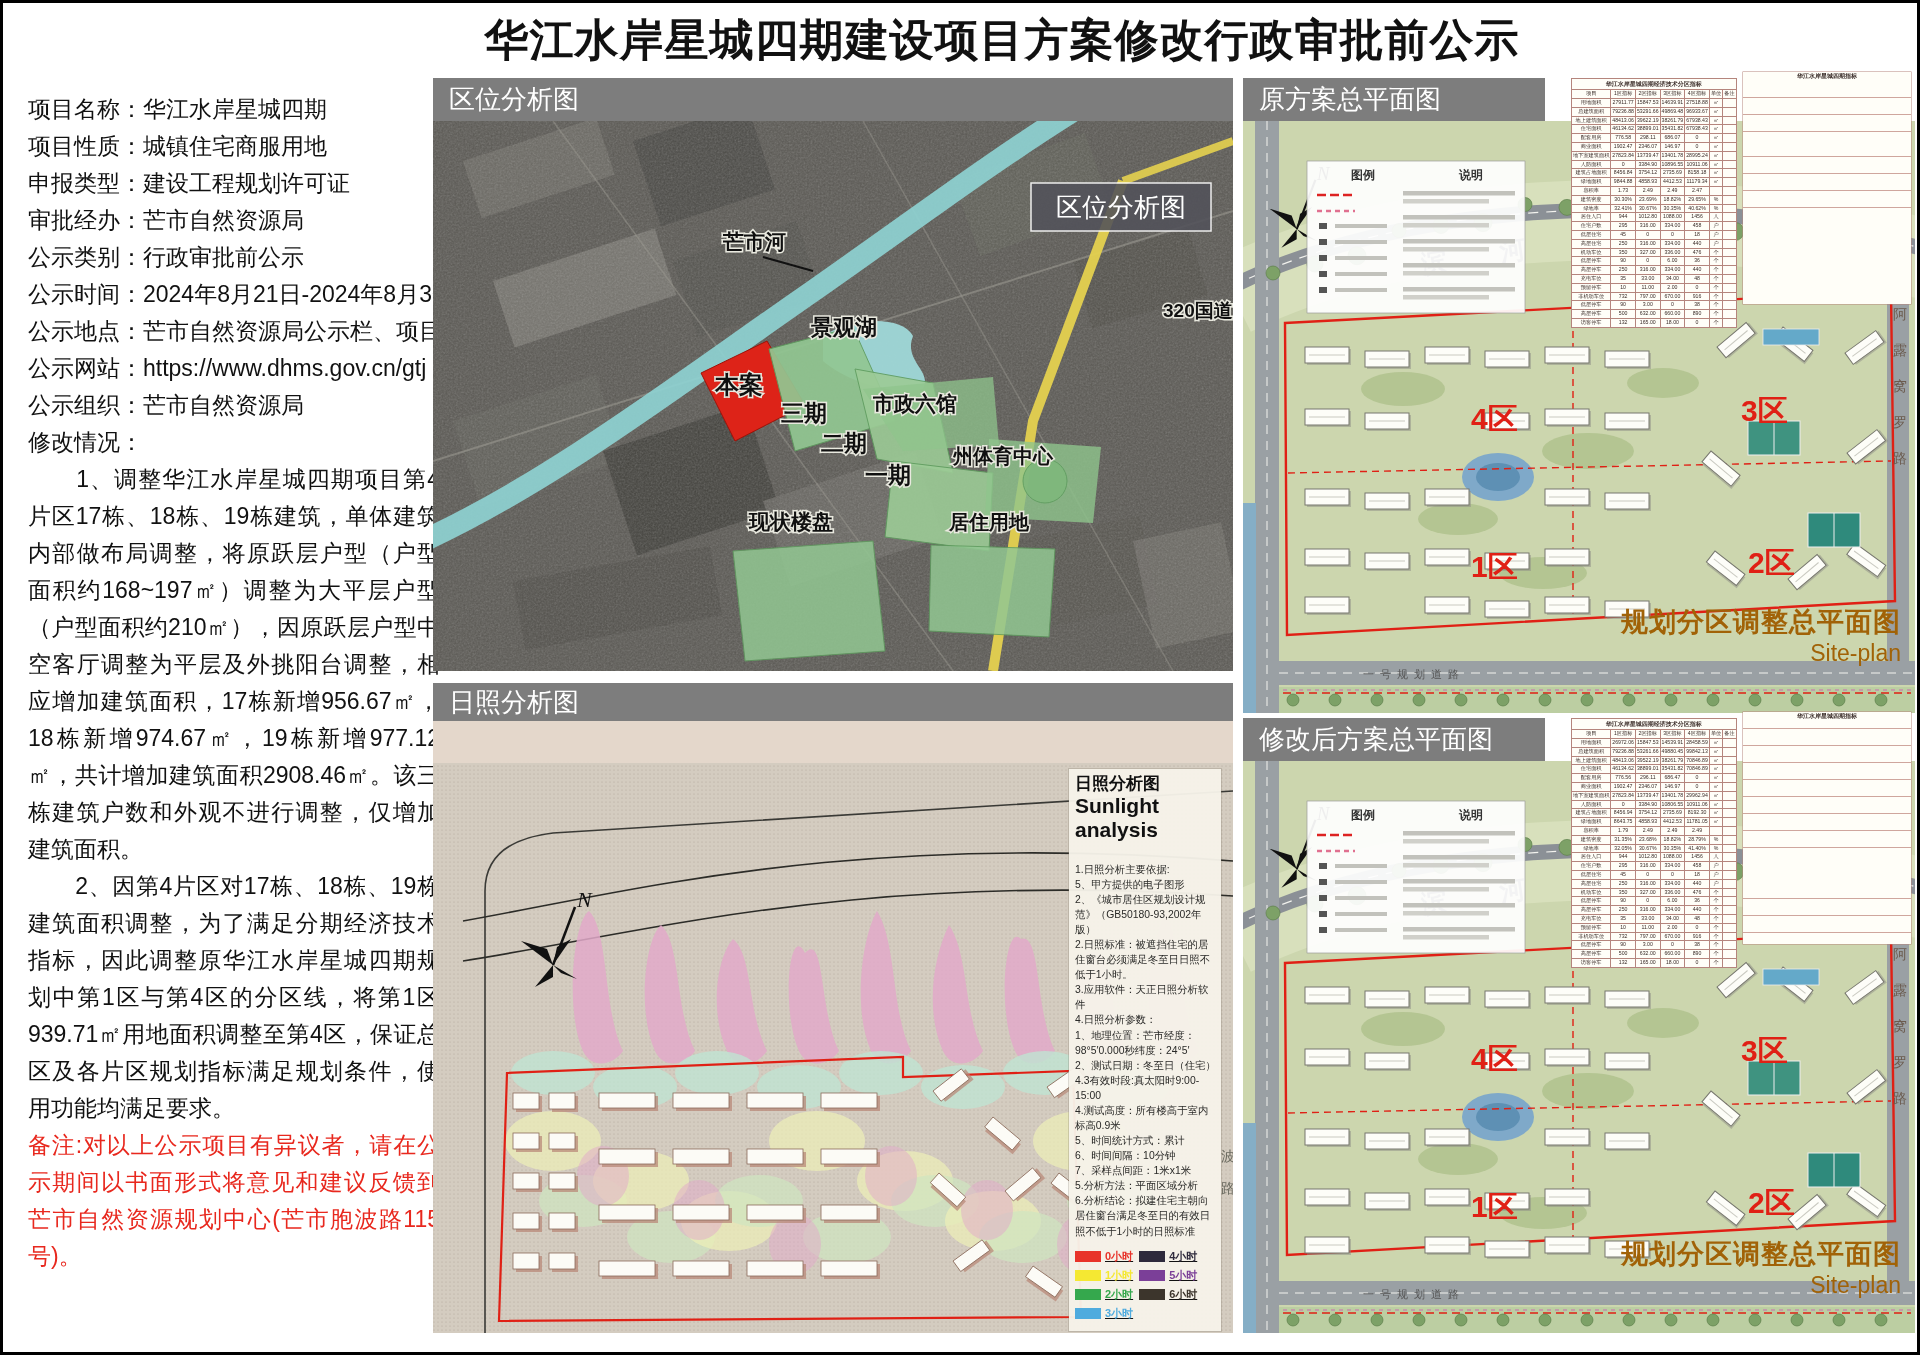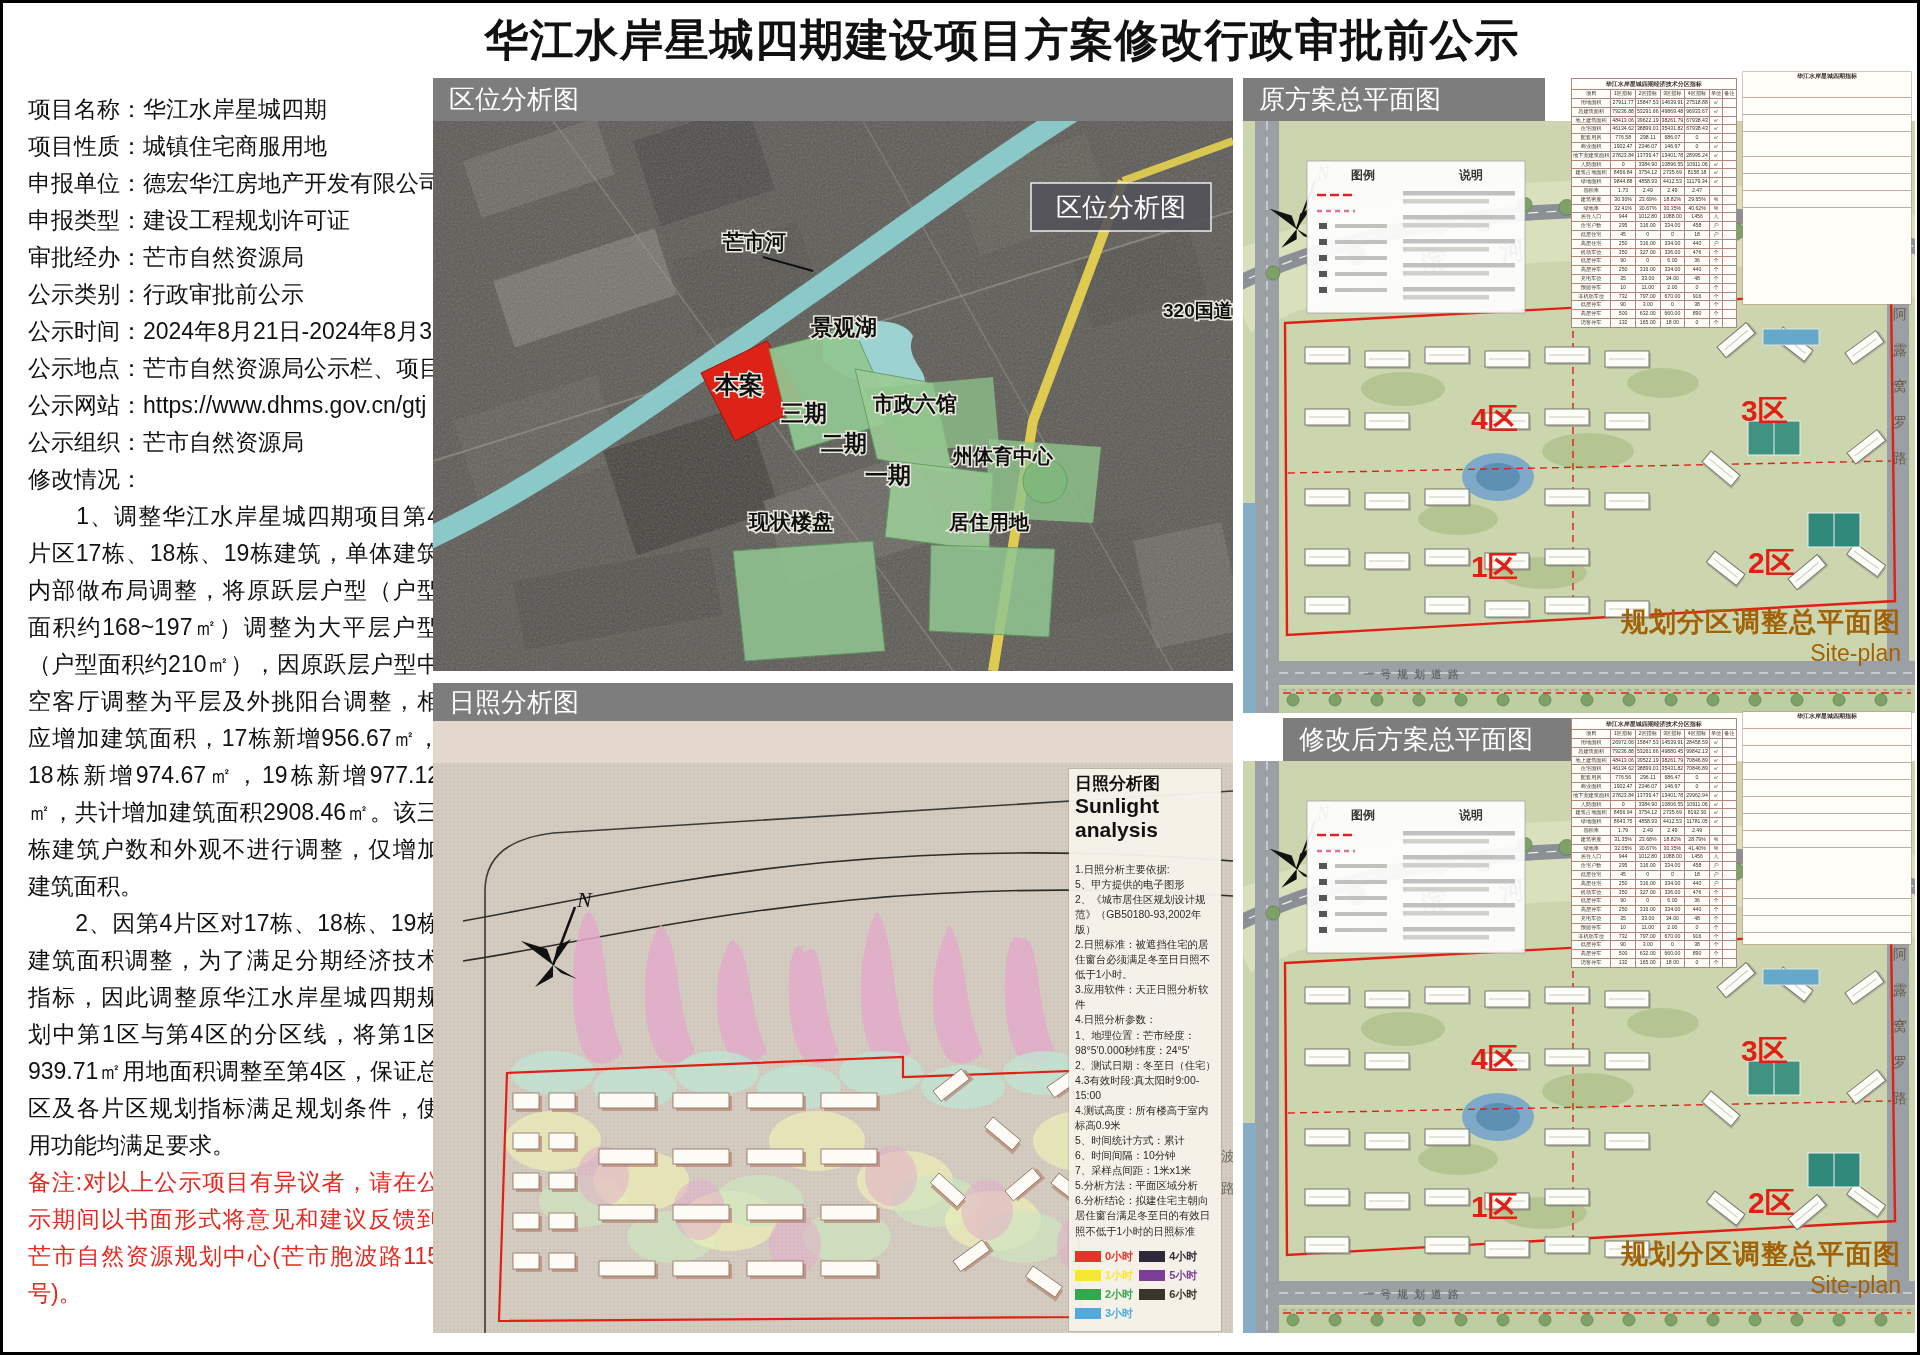--- a/index.html
+++ b/index.html
@@ -18,21 +18,21 @@
         font-size:26px;line-height:43px;padding-left:16px;box-sizing:border-box;}
   .map-area{position:absolute;left:0;overflow:hidden;}
   svg{display:block;}
   
   .sun-box{position:absolute;left:636px;top:86px;width:152px;background:rgba(246,242,233,.96);
         padding:6px 5px 10px 6px;box-sizing:border-box;box-shadow:0 0 0 1px rgba(120,110,95,.25);}
   .sun-box-title{font-size:17px;font-weight:700;line-height:1.1;}
   .sun-box-sub{font-size:21px;font-weight:700;margin-bottom:20px;}
   .sun-line{font-size:10.4px;line-height:1.45;color:#2a2a28;}
   .sun-legend{display:flex;gap:6px;margin-top:10px;}
-  .sun-legend-col{display:flex;flex-direction:column;gap:4px;}
+  .sun-legend-col{display:flex;flex-direction:column;gap:4px;text-decoration:underline;}
   .leg-row{display:flex;align-items:center;gap:4px;}
   .leg-swatch{width:26px;height:11px;display:inline-block;}
   .leg-label{font-size:11px;font-weight:700;}
   
   .mini-table{position:absolute;border-collapse:collapse;background:#fffef8;color:#3a2c28;}
   .mini-table td,.mini-table th{border:0.5px solid #b5857d;padding:0 1px;text-align:center;
         font-size:5.2px;line-height:1.5;font-weight:400;white-space:nowrap;}
   .mini-table .tbl-title{font-size:6px;font-weight:700;line-height:1.7;}
   .deco-table{position:absolute;background:#fffef8;box-shadow:0 0 0 0.5px #b5857d;
         background-image:repeating-linear-gradient(to bottom, transparent 0 8px, #cfa69d 8px 8.5px),
@@ -47,21 +47,20 @@
 <body>
 
 <div class="page">
 
   <div class="main-title">华江水岸星城四期建设项目方案修改行政审批前公示</div>
 
   <div class="left-col">
     <div>
         <div class="info-line">项目名称：华江水岸星城四期</div>
         <div class="info-line">项目性质：城镇住宅商服用地</div>
-        <div class="info-line">申报单位：德宏华江房地产开发有限公司</div>
         <div class="info-line">申报类型：建设工程规划许可证</div>
         <div class="info-line">审批经办：芒市自然资源局</div>
         <div class="info-line">公示类别：行政审批前公示</div>
         <div class="info-line">公示时间：2024年8月21日-2024年8月30日</div>
         <div class="info-line">公示地点：芒市自然资源局公示栏、项目现场</div>
         <div class="info-line">公示网站：https://www.dhms.gov.cn/gtj</div>
         <div class="info-line">公示组织：芒市自然资源局</div>
         <div class="info-line">修改情况：</div>
       </div>
     <div class="para">　　1、调整华江水岸星城四期项目第4片区17栋、18栋、19栋建筑，单体建筑内部做布局调整，将原跃层户型（户型面积约168~197㎡）调整为大平层户型（户型面积约210㎡），因原跃层户型中空客厅调整为平层及外挑阳台调整，相应增加建筑面积，17栋新增956.67㎡，18栋新增974.67㎡，19栋新增977.12㎡，共计增加建筑面积2908.46㎡。该三栋建筑户数和外观不进行调整，仅增加建筑面积。</div>
@@ -1210,21 +1209,21 @@
             <rect x="160" y="102" width="86" height="4.5" fill="#d0d0ca"></rect>
             <rect x="160" y="118" width="112" height="4.5" fill="#c2c2bc"></rect>
             <rect x="160" y="126" width="86" height="4.5" fill="#d0d0ca"></rect>
             <rect x="160" y="142" width="112" height="4.5" fill="#c2c2bc"></rect>
             <rect x="160" y="150" width="86" height="4.5" fill="#d0d0ca"></rect>
             <rect x="160" y="166" width="112" height="4.5" fill="#c2c2bc"></rect>
             <rect x="160" y="174" width="86" height="4.5" fill="#d0d0ca"></rect>
           </g>
         </svg>
       </div>
-    <div class="panel-header" style="width:302px;margin-left:40px;">修改后方案总平面图</div>
+    <div class="panel-header" style="width:302px;">修改后方案总平面图</div>
     <table class="mini-table" style="left:328px;top:0;width:138px;">
         <tbody>
           <tr>
             <th class="tbl-title" colspan="7">华江水岸星城四期经济技术分区指标</th>
           </tr>
           <tr>
             <th>项目</th>
             <th>1区指标</th>
             <th>2区指标</th>
             <th>3区指标</th>

